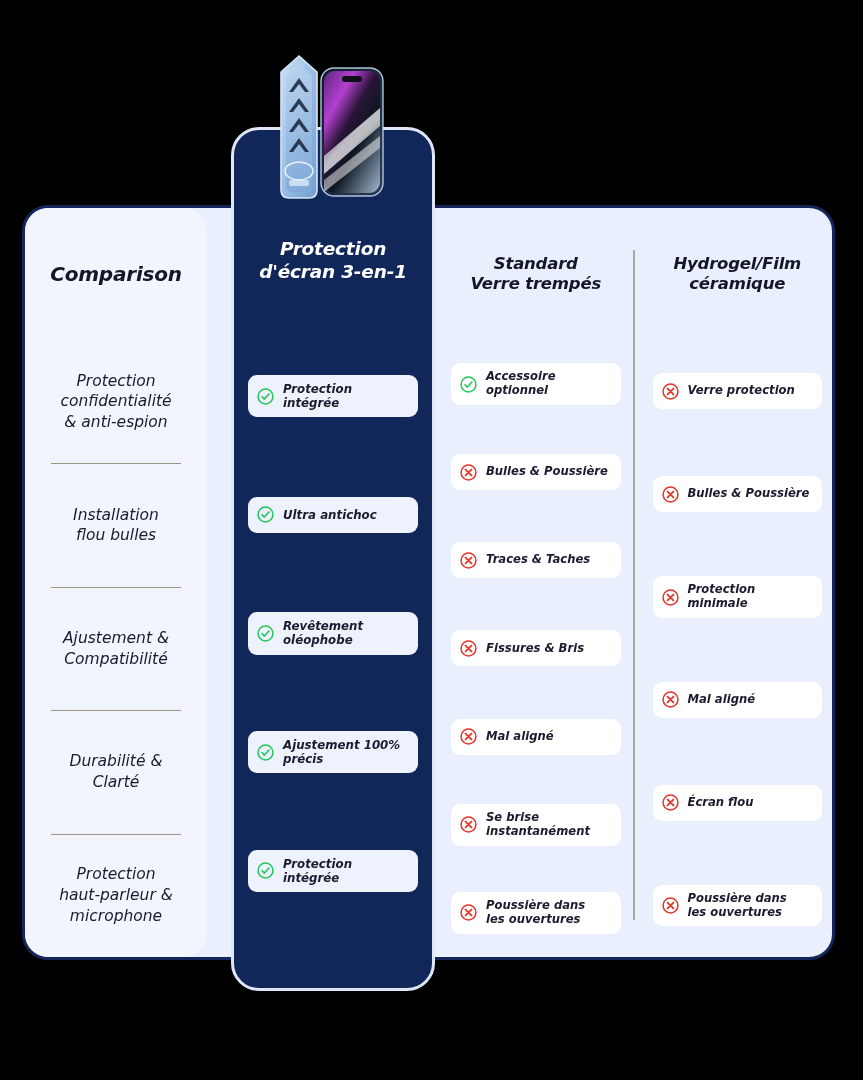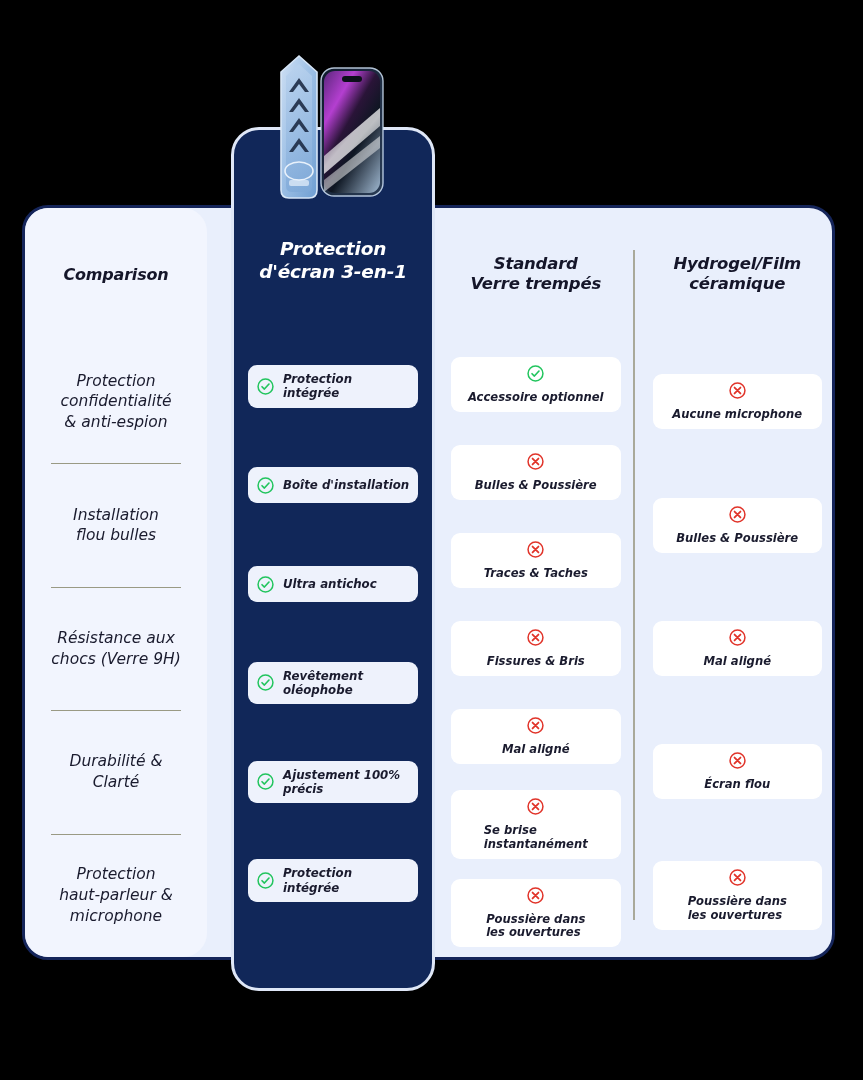--- a/index.html
+++ b/index.html
@@ -50,21 +50,21 @@
     padding: 0 12px;
   }
   .criteria-head {
     height: 132px;
     display: flex;
     align-items: center;
     justify-content: center;
     font-family: "DejaVu Sans", sans-serif;
     font-style: italic;
     font-weight: 700;
-    font-size: 16px;
+    font-size: 20px;
     color: #15162a;
     letter-spacing: -0.2px;
   }
   .criteria-list {
     flex: 1;
     display: flex;
     flex-direction: column;
   }
   .criteria-row {
     flex: 1;
@@ -228,21 +228,20 @@
   }
   .cmp-slot {
     flex: 1;
     display: flex;
     align-items: center;
   }
   .pill-plain {
     width: 100%;
     min-height: 36px;
     background: #ffffff;
-    flex-direction: column;
   }
 
   
   .status-ico {
     flex: 0 0 auto;
     width: 19px;
     height: 19px;
     display: block;
   }
 </style>
@@ -259,22 +258,22 @@
         <div class="criteria-row">
           <div class="criteria-text">Protection
 confidentialité
 &amp; anti-espion</div>
         </div>
         <div class="criteria-row">
           <div class="criteria-text">Installation
 flou bulles</div>
         </div>
         <div class="criteria-row">
-          <div class="criteria-text">Résistance aux
-chocs (Verre 9H)</div>
+          <div class="criteria-text">Ajustement &amp;
+Compatibilité</div>
         </div>
         <div class="criteria-row">
           <div class="criteria-text">Durabilité &amp;
 Clarté</div>
         </div>
         <div class="criteria-row">
           <div class="criteria-text">Protection
 haut-parleur &amp;
 microphone</div>
         </div>
@@ -286,29 +285,20 @@
     <div class="hero-head">Protection
 d'écran 3-en-1</div>
     <div class="hero-list" id="hero-list">
         <div class="hero-slot">
           <div class="pill pill-hero">
             <svg class="status-ico" viewBox="0 0 24 24">
               <circle cx="12" cy="12" r="9.4" fill="none" stroke="#22c55e" stroke-width="1.9"></circle>
               <path d="M7.6 12.3 L10.6 15.2 L16.4 8.9" fill="none" stroke="#22c55e" stroke-width="2.1" stroke-linecap="round" stroke-linejoin="round"></path>
             </svg>
             <span class="pill-text">Protection intégrée</span>
-          </div>
-        </div>
-        <div class="hero-slot">
-          <div class="pill pill-hero">
-            <svg class="status-ico" viewBox="0 0 24 24">
-              <circle cx="12" cy="12" r="9.4" fill="none" stroke="#22c55e" stroke-width="1.9"></circle>
-              <path d="M7.6 12.3 L10.6 15.2 L16.4 8.9" fill="none" stroke="#22c55e" stroke-width="2.1" stroke-linecap="round" stroke-linejoin="round"></path>
-            </svg>
-            <span class="pill-text">Boîte d'installation</span>
           </div>
         </div>
         <div class="hero-slot">
           <div class="pill pill-hero">
             <svg class="status-ico" viewBox="0 0 24 24">
               <circle cx="12" cy="12" r="9.4" fill="none" stroke="#22c55e" stroke-width="1.9"></circle>
               <path d="M7.6 12.3 L10.6 15.2 L16.4 8.9" fill="none" stroke="#22c55e" stroke-width="2.1" stroke-linecap="round" stroke-linejoin="round"></path>
             </svg>
             <span class="pill-text">Ultra antichoc</span>
           </div>
@@ -478,30 +468,39 @@
     <div class="cmp-col">
       <div class="cmp-head">Hydrogel/Film
 céramique</div>
       <div class="cmp-list" id="hydrogel-list">
           <div class="cmp-slot">
             <div class="pill pill-plain">
               <svg class="status-ico" viewBox="0 0 24 24">
                 <circle cx="12" cy="12" r="9.4" fill="none" stroke="#e1342a" stroke-width="1.9"></circle>
                 <path d="M8.3 8.3 L15.7 15.7 M15.7 8.3 L8.3 15.7" fill="none" stroke="#e1342a" stroke-width="2.3" stroke-linecap="round"></path>
               </svg>
-              <span class="pill-text">Aucune microphone</span>
+              <span class="pill-text">Verre protection</span>
             </div>
           </div>
           <div class="cmp-slot">
             <div class="pill pill-plain">
               <svg class="status-ico" viewBox="0 0 24 24">
                 <circle cx="12" cy="12" r="9.4" fill="none" stroke="#e1342a" stroke-width="1.9"></circle>
                 <path d="M8.3 8.3 L15.7 15.7 M15.7 8.3 L8.3 15.7" fill="none" stroke="#e1342a" stroke-width="2.3" stroke-linecap="round"></path>
               </svg>
               <span class="pill-text">Bulles &amp; Poussière</span>
+            </div>
+          </div>
+          <div class="cmp-slot">
+            <div class="pill pill-plain">
+              <svg class="status-ico" viewBox="0 0 24 24">
+                <circle cx="12" cy="12" r="9.4" fill="none" stroke="#e1342a" stroke-width="1.9"></circle>
+                <path d="M8.3 8.3 L15.7 15.7 M15.7 8.3 L8.3 15.7" fill="none" stroke="#e1342a" stroke-width="2.3" stroke-linecap="round"></path>
+              </svg>
+              <span class="pill-text">Protection minimale</span>
             </div>
           </div>
           <div class="cmp-slot">
             <div class="pill pill-plain">
               <svg class="status-ico" viewBox="0 0 24 24">
                 <circle cx="12" cy="12" r="9.4" fill="none" stroke="#e1342a" stroke-width="1.9"></circle>
                 <path d="M8.3 8.3 L15.7 15.7 M15.7 8.3 L8.3 15.7" fill="none" stroke="#e1342a" stroke-width="2.3" stroke-linecap="round"></path>
               </svg>
               <span class="pill-text">Mal aligné</span>
             </div>

